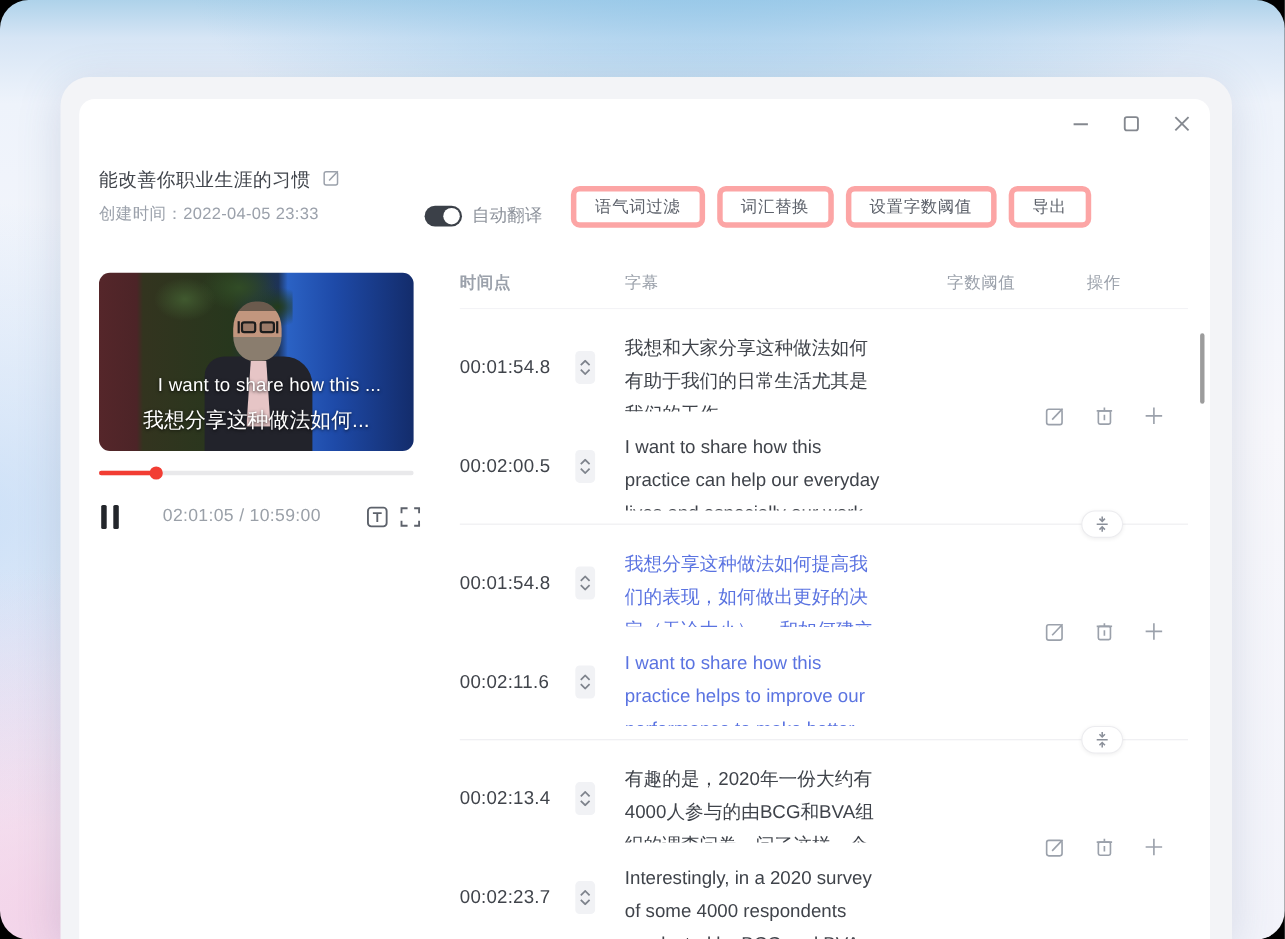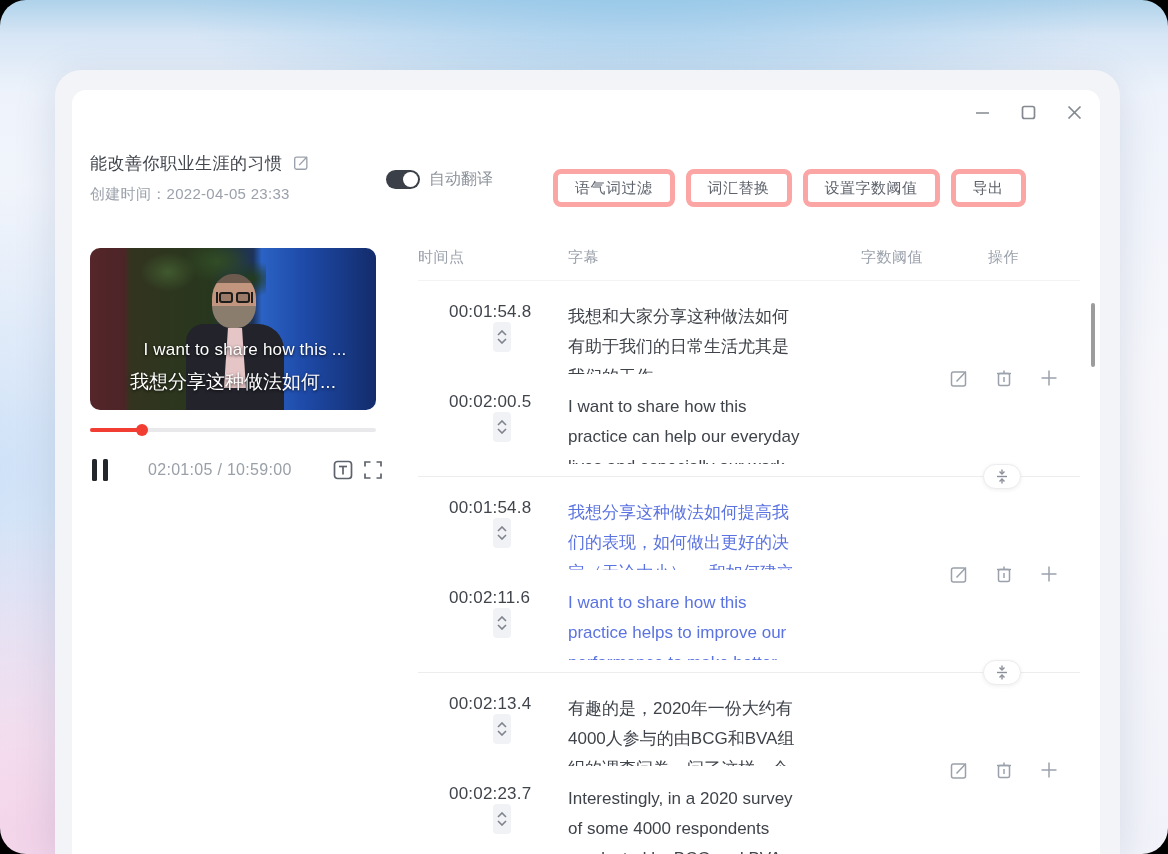--- a/index.html
+++ b/index.html
@@ -24,21 +24,21 @@
   .winctrl{ position:absolute; top:12px; right:16px; display:flex; gap:26px; }
   .winctrl .wbtn{ width:20px; height:20px; display:flex; align-items:center; justify-content:center; cursor:pointer; }
   .winctrl svg{ stroke:#84888f; stroke-width:1.7; fill:none; }
 
   
   .title-row{ position:absolute; left:18px; top:62px; display:flex; align-items:center; gap:9px; }
   .doc-title{ font-size:17px; color:#41454c; letter-spacing:.5px; }
   .icon-edit-sm svg{ stroke:#9ba1ab; stroke-width:1.5; fill:none; }
   .created{ position:absolute; left:18px; top:95px; font-size:15px; color:#9ba1ab; letter-spacing:.3px; }
 
-  .header-right{ position:absolute; left:314px; top:79px; display:flex; align-items:flex-start;gap:34px; }
+  .header-right{ position:absolute; left:314px; top:79px; display:flex; align-items:flex-end; }
   .toggle-wrap{ display:flex; align-items:center; gap:9px; margin-right:26px; }
   .toggle{ width:34px; height:19px; border-radius:10px; background:#3b4048; position:relative; cursor:pointer; }
   .toggle .knob{ position:absolute; right:2px; top:2px; width:15px; height:15px; border-radius:50%; background:#fff; }
   .toggle-label{ font-size:16px; color:#8e939c; }
   .btns{ display:flex; gap:11px; }
   .btn{ height:38px; padding:0 17px; display:flex; align-items:center; background:#fff;
     border:5px solid #fca5a5; border-radius:8px; font-size:15px; color:#5d626b; cursor:pointer; letter-spacing:.5px;}
 
   
   .video{ position:absolute; left:18px; top:158px; width:286px; height:162px; border-radius:10px; overflow:hidden;
@@ -70,25 +70,25 @@
   .pause i{ width:5px; height:22px; background:#23262b; border-radius:1.5px; }
   .ptime{ position:absolute; left:30px; top:3px; font-size:16px; color:#9aa0a8; letter-spacing:.3px;margin-left:28px; }
   .picon{ position:absolute; top:1px; width:22px; height:22px; cursor:pointer; }
   .picon svg{ stroke:#5d626b; stroke-width:1.7; fill:none; }
   .picon.t{ left:242px; } .picon.fs{ left:272px; }
 
   
   .table{ position:absolute; left:346px; top:150px; width:662px; height:614px; }
   .thead{ position:relative; height:41px; border-bottom:1px solid #f3f3f6; }
   .thead span{ position:absolute; top:8px; font-size:15px; color:#9ba1ab; letter-spacing:.5px; }
-  .th-time{ left:0; } .th-sub{ left:150px; } .th-thresh{ left:443px; } .th-op{ left:570px; }
+  .th-time{ left:0;font-weight:bold; } .th-sub{ left:150px; } .th-thresh{ left:443px; } .th-op{ left:570px; }
 
   .group{ position:relative; height:196px; border-bottom:1px solid #ededf0; padding-top:21px; }
   .entry{ display:flex; margin-bottom:18px; height:72px; }
-  .cell-time{ width:150px; display:flex; align-items:center; height:64px;flex-direction:column; }
+  .cell-time{ width:150px; display:flex; align-items:center; height:64px; }
   .time-txt{ width:88px; font-size:17px; color:#40444b; letter-spacing:.2px; }
   .stepper{ width:18px; height:30px; margin-left:17px; border-radius:4px; background:#f1f2f5;
     display:flex; flex-direction:column; align-items:center; justify-content:center; gap:2px; cursor:pointer; }
   .stepper svg{ stroke:#7e838c; stroke-width:1.6; fill:none; }
   .cell-sub{ width:233px; font-size:17px; line-height:30px; color:#3f434a; overflow:hidden; height:72px; cursor:text; }
   .group.hl .cell-sub{ color:#5a73e1; }
 
   .actions{ position:absolute; left:530px; top:86px; display:flex; gap:23px; }
   .act{ width:22px; height:22px; cursor:pointer; }
   .act svg{ stroke:#9ba1ab; stroke-width:1.5; fill:none; }

